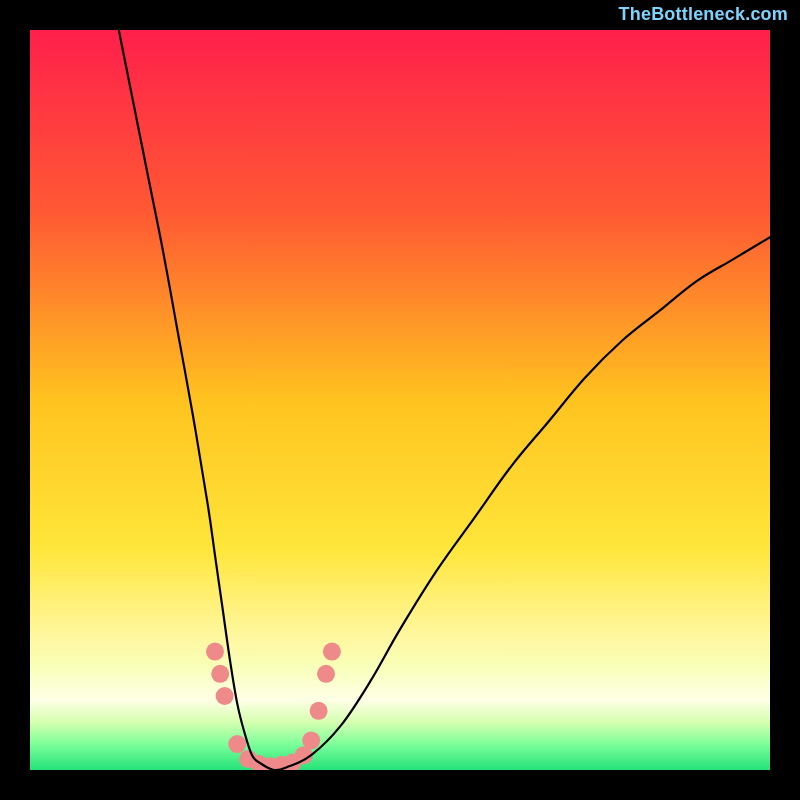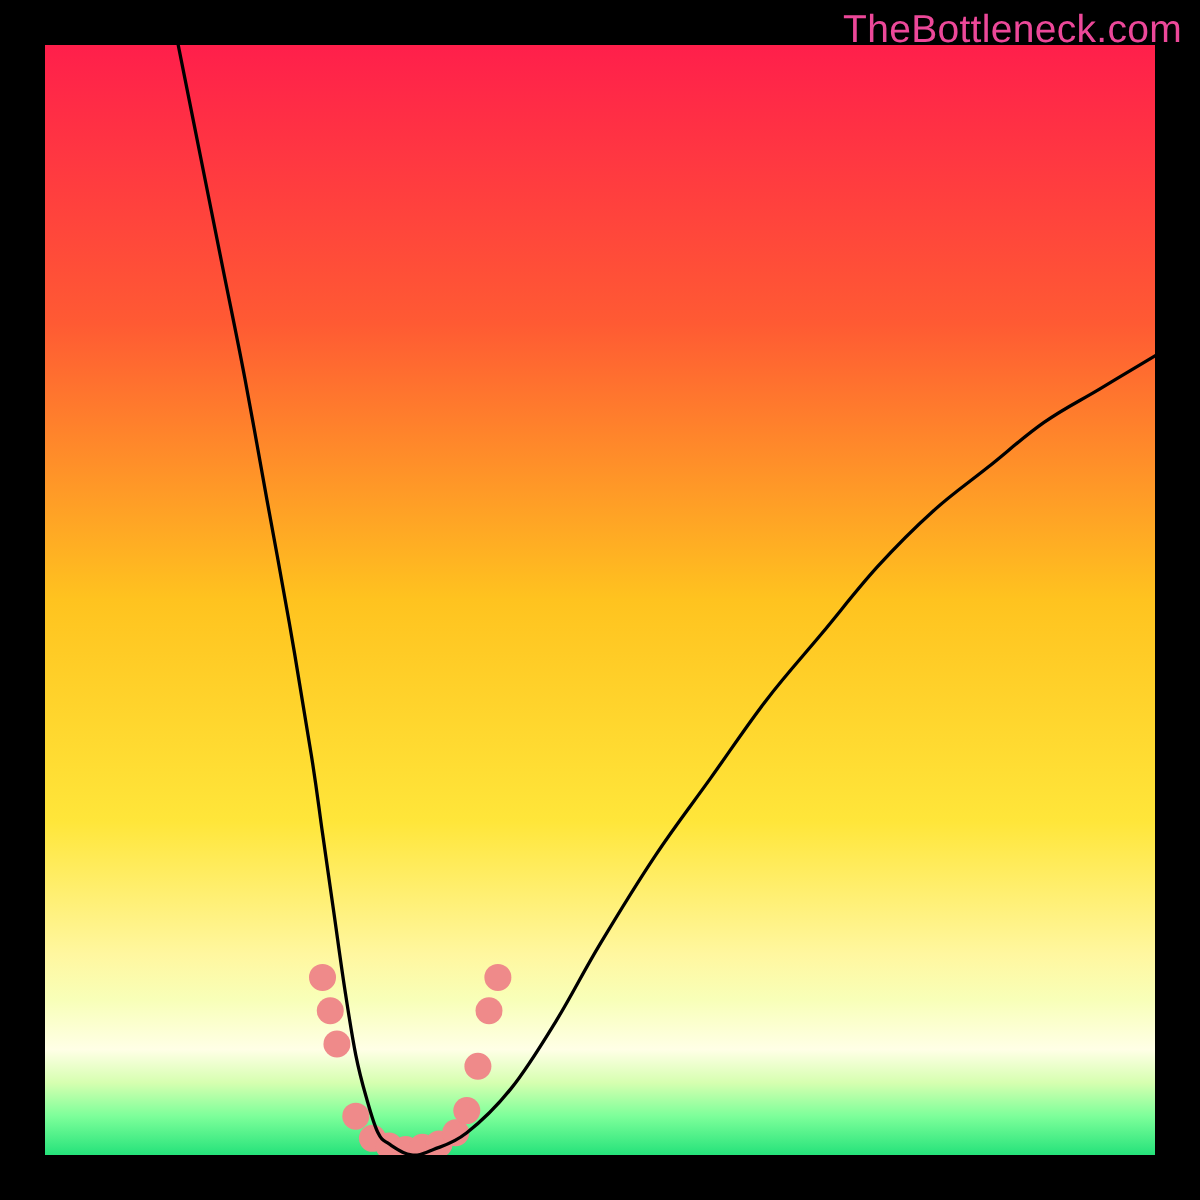--- a/index.html
+++ b/index.html
@@ -31,24 +31,24 @@
     position: absolute;
     left: 0;
     top: 0;
     width: 100%;
     height: 100%;
   }
   .watermark {
     position: absolute;
     top: 4px;
     right: 12px;
-    color: #ec4899;
-    font-size: 26px;
+    color: #7dd3fc;
+    font-size: 18px;
     letter-spacing: 0.2px;
-    font-weight: 400;
+    font-weight: 700;
   }
   svg.curve {
     position: absolute;
     left: 0;
     top: 0;
     width: 100%;
     height: 100%;
   }
 </style>
 </head>

